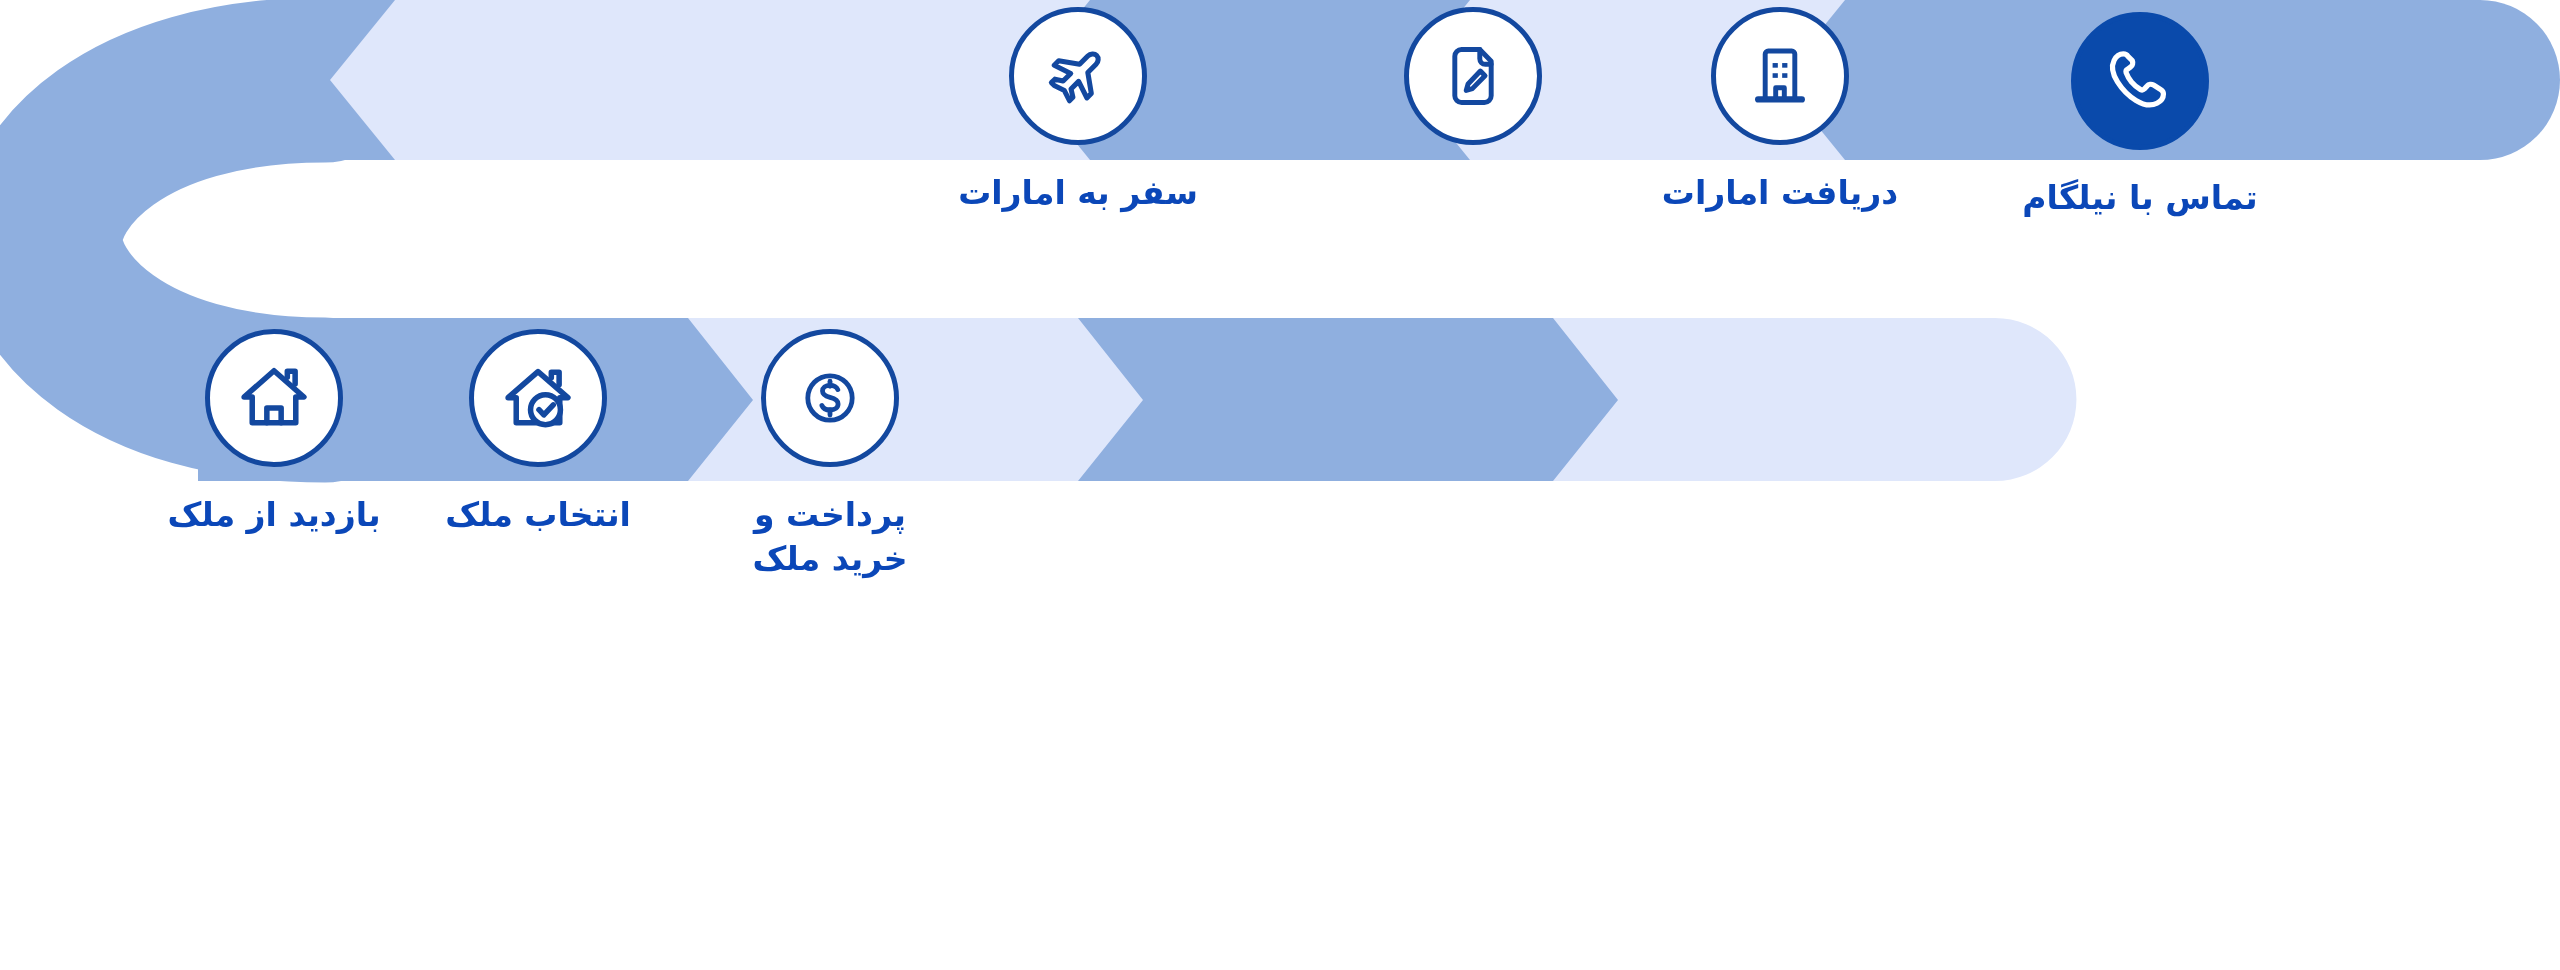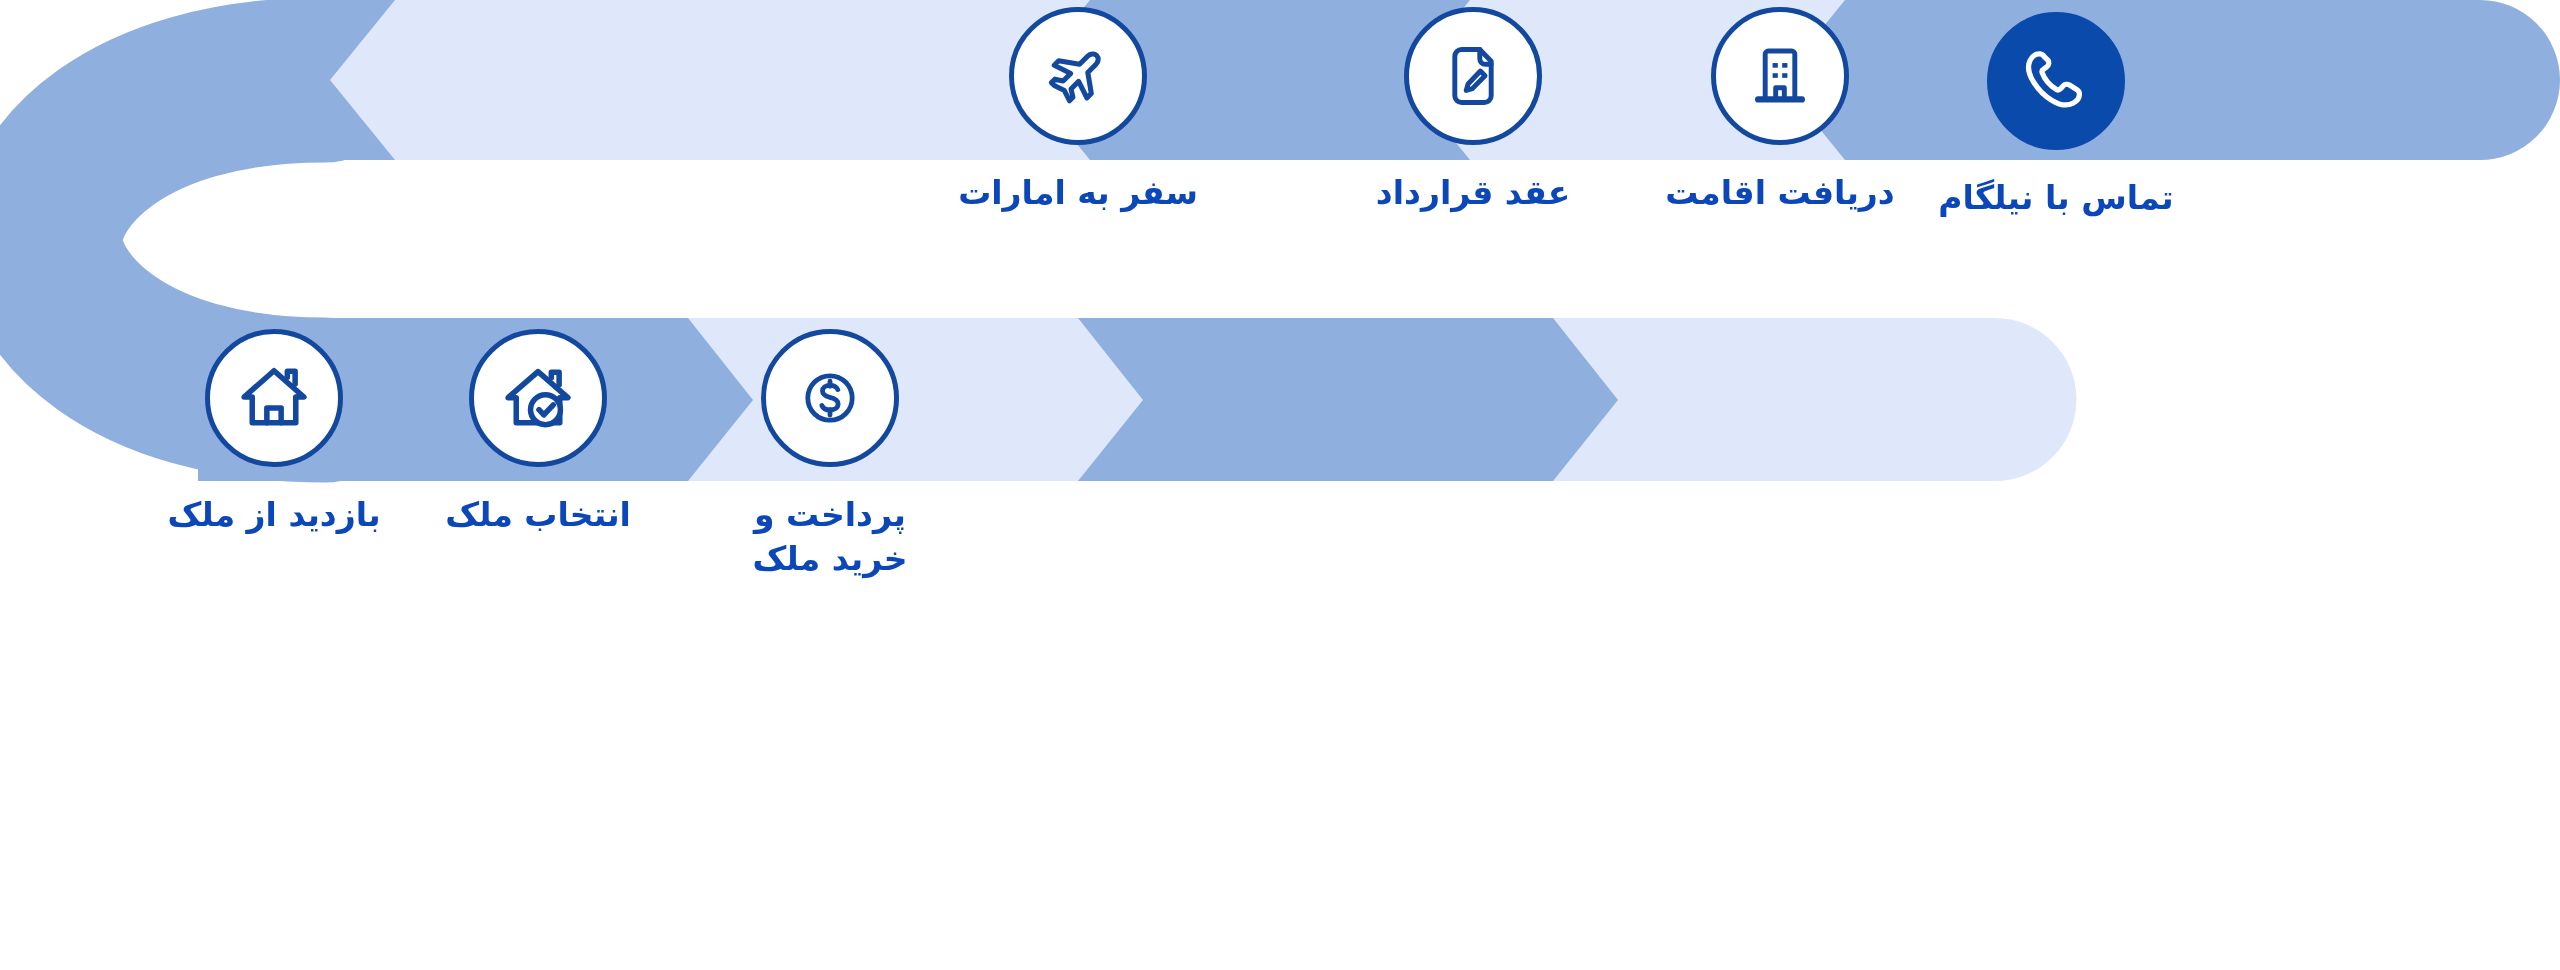--- a/index.html
+++ b/index.html
@@ -101,53 +101,52 @@
       <path d="M 198 318 L 690 318 L 755 400 L 690 481 L 198 481 Z" fill="#8fafdf"></path>
 
       <path d="M 688 318 L 1080 318 L 1145 400 L 1080 481 L 688 481 L 753 400 Z" fill="#dfe7fb"></path>
 
       <path d="M 1078 318 L 1555 318 L 1620 400 L 1555 481 L 1078 481 L 1143 400 Z" fill="#8fafdf"></path>
 
       <path d="M 1553 318 L 1995 318 A 81 81 0 0 1 1995 481 L 1553 481 L 1618 400 Z" fill="#dfe7fb"></path>
     </g>
   </svg>
 
-  <div class="step" style="left:1906px; top:12px;">
+  <div class="step" style="left:1990px; top:12px;">
     <div class="step-badge accent">
       <svg width="74" height="74" viewBox="0 0 24 24" fill="none" stroke="#ffffff" stroke-width="1.7" stroke-linecap="round" stroke-linejoin="round">
         <path d="M6.6 3.2 C5.4 3.2 4.2 4.1 3.6 5.3 c-1 2 -0.4 4.6 1.1 7 1.5 2.4 3.6 4.6 6 6 2.3 1.4 4.9 1.9 6.8 0.9 1.2 -0.6 2.1 -1.8 2.1 -3 0 -0.6 -0.3 -1.1 -0.8 -1.4 l -2.4 -1.5 c -0.7 -0.4 -1.6 -0.3 -2.1 0.3 l -0.9 1 c -0.3 0.3 -0.8 0.4 -1.2 0.2 -1.1 -0.6 -2.1 -1.4 -2.9 -2.4 -0.8 -0.9 -1.4 -2 -1.8 -3.1 -0.1 -0.4 0 -0.9 0.4 -1.1 l 1.1 -0.8 c 0.6 -0.4 0.8 -1.3 0.5 -2 L 8.1 4 C 7.8 3.5 7.2 3.2 6.6 3.2 Z"></path>
       </svg>
     </div>
     <div class="step-label">تماس با نیلگام</div>
   </div>
 
   <div class="step" style="left:1630px; top:7px;">
     <div class="step-badge">
       <svg width="74" height="74" viewBox="0 0 24 24" fill="none" stroke="#13489f" stroke-width="1.6" stroke-linecap="round" stroke-linejoin="round">
         <path d="M7.2 19.4 V 4.9 a 1 1 0 0 1 1 -1 h 7.6 a 1 1 0 0 1 1 1 v 14.5"></path>
         <path d="M10.6 19.4 v -3.6 h 2.8 v 3.6"></path>
         <line x1="4.9" y1="19.6" x2="19.1" y2="19.6" stroke-width="2"></line>
         <rect x="9.6" y="7.8" width="1.7" height="1.5" fill="#13489f" stroke="none"></rect>
         <rect x="12.7" y="7.8" width="1.7" height="1.5" fill="#13489f" stroke="none"></rect>
         <rect x="9.6" y="11.1" width="1.7" height="1.5" fill="#13489f" stroke="none"></rect>
         <rect x="12.7" y="11.1" width="1.7" height="1.5" fill="#13489f" stroke="none"></rect>
       </svg>
     </div>
-    <div class="step-label">دریافت اقامت</div>
+    <div class="step-label">دریافت امارات</div>
   </div>
 
   <div class="step" style="left:1323px; top:7px;">
     <div class="step-badge">
       <svg width="74" height="74" viewBox="0 0 24 24" fill="none" stroke="#13489f" stroke-width="1.6" stroke-linecap="round" stroke-linejoin="round">
         <path d="M14.2 3.4 H 8.3 a 2.2 2.2 0 0 0 -2.2 2.2 v 12.8 a 2.2 2.2 0 0 0 2.2 2.2 h 7.4 a 2.2 2.2 0 0 0 2.2 -2.2 V 7.2 Z"></path>
         <path d="M14.2 3.4 v 3 a 1.8 1.8 0 0 0 1.8 1.8 h 1.9"></path>
         <path d="M14.4 10.4 l 1.5 1.5 -4.1 4.2 -2 0.6 0.6 -2.1 Z"></path>
       </svg>
     </div>
-    <div class="step-label">عقد قرارداد</div>
   </div>
 
   <div class="step" style="left:124px; top:329px;">
     <div class="step-badge">
       <svg width="78" height="78" viewBox="0 0 24 24" fill="none" stroke="#13489f" stroke-width="1.7" stroke-linecap="round" stroke-linejoin="round">
         <path d="M2.8 11.7 L 12 3.6 l 9.2 8.1 h -2.5 v 7.9 h -13.4 v -7.9 Z"></path>
         <path d="M16.1 5.6 V 3.8 h 2.4 v 3.9"></path>
         <path d="M9.8 19.6 v -4.5 h 4.4 v 4.5"></path>
       </svg>
     </div>

